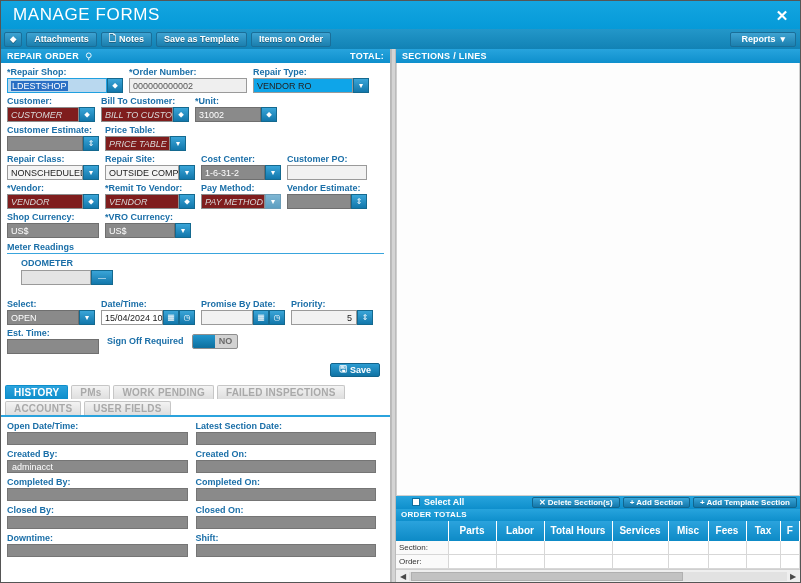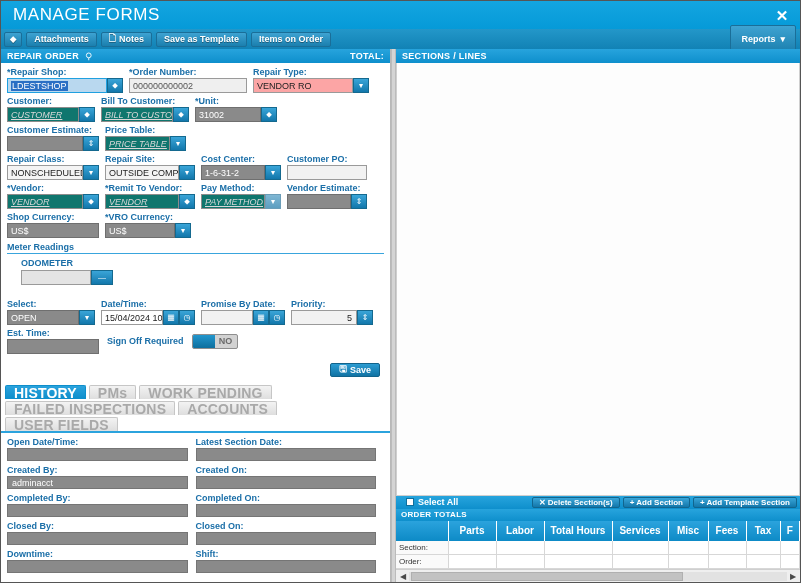--- a/index.html
+++ b/index.html
@@ -67,21 +67,21 @@
   }
   .tb-btn.iconOnly { padding: 0 5px; }
   .tb-icon { margin-right: 3px; font-size: 9px; display:inline-block; }
   .reports-btn {
     position: absolute; right: 4px;
     height: 15px;
     background: linear-gradient(180deg,#3ea3d2 0%,#1b7fae 100%);
     border: 1px solid #1a6e98;
     border-radius: 2px;
     color: #fff; font-size: 9px; font-weight: bold;
-    display: flex; align-items: center; padding: 13px 10px;
+    display: flex; align-items: center; padding: 0 10px;
     cursor: pointer;
   }
 
   
   .body-wrap {
     position: absolute; top: 48px; left: 0; right: 0; bottom: 0;
     display: flex;
     background: #dcdcdc;
   }
   .left-pane {
@@ -143,21 +143,21 @@
     height: 15px;
     border: 1px solid #9a9a9a;
     background: #ffffff;
     font-size: 9px;
     color: #222;
     padding: 0 3px;
     display: flex; align-items: center;
     overflow: hidden; white-space: nowrap;
   }
   .inp.gray { background: #8a8a8a; color: #fff; border-color:#6f6f6f; }
-  .inp.disabled { background: #0f766e; color:#d8d8d8; border-color:#8c8c8c; font-style: italic; text-decoration: underline; }
+  .inp.disabled { background: #7f1d1d; color:#d8d8d8; border-color:#8c8c8c; font-style: italic; }
   .inp.selected {
     background: #b9d8ef;
     border: 1px solid #1fa0e0;
     color:#111;
     position: relative;
     align-items: center;
   }
   .inp.selected .selText {
     background: #2a6fc4; color:#fff; padding: 0 1px;
   }
@@ -216,21 +216,21 @@
   .tabstrip {
     padding: 0 4px;
     display: flex; flex-wrap: wrap;
     border-bottom: 2px solid #2ba3dd;
     margin-top: 2px;
   }
   .tab {
     height: 14px;
     display: flex; align-items: center;
     padding: 0 8px;
-    font-size: 14px; font-weight: bold;
+    font-size: 10px; font-weight: bold;
     color: #a9a9a9;
     background: linear-gradient(180deg,#f3f3f3 0%,#dedede 100%);
     border: 1px solid #c6c6c6;
     border-bottom: none;
     border-radius: 2px 2px 0 0;
     margin-right: 3px;
     margin-top: 2px;
     cursor: pointer;
     letter-spacing: .2px;
   }
@@ -258,21 +258,21 @@
     flex: 1;
     background: #fdfdfd;
     border: 1px solid #cfcfcf;
     border-top: none;
     margin: 0;
   }
   .rp-actions {
     height: 13px;
     background: linear-gradient(180deg,#27a4dd 0%,#0e8fcc 100%);
     display: flex; align-items: center;
-    padding-left: 10px;
+    padding-left: 16px;
     position: relative;
   }
   .chk {
     width: 8px; height: 8px; background:#fff; border:1px solid #0d6f9e;
     margin-right: 4px; flex:0 0 auto;
   }
   .rp-actions .sel-all { color:#fff; font-size:9px; font-weight:bold; }
   .rp-btn {
     height: 11px;
     background: linear-gradient(180deg,#3aa5d8 0%,#1277ab 100%);
@@ -387,21 +387,21 @@
           </div>
           <div class="fld">
             <span class="lbl">*Order Number:</span>
             <div class="ctl">
               <div class="inp" style="width:118px;background:#efefef;color:#555">000000000002</div>
             </div>
           </div>
           <div class="fld">
             <span class="lbl">Repair Type:</span>
             <div class="ctl">
-              <div class="inp" style="width:100px;background:#fca5a5">VENDOR RO</div>
+              <div class="inp" style="width:100px;background:#0ea5e9">VENDOR RO</div>
               <div class="btn-sq">
                   <span class="caret">▾</span>
                 </div>
             </div>
           </div>
         </div>
 
         <div class="row">
           <div class="fld">
             <span class="lbl">Customer:</span>

